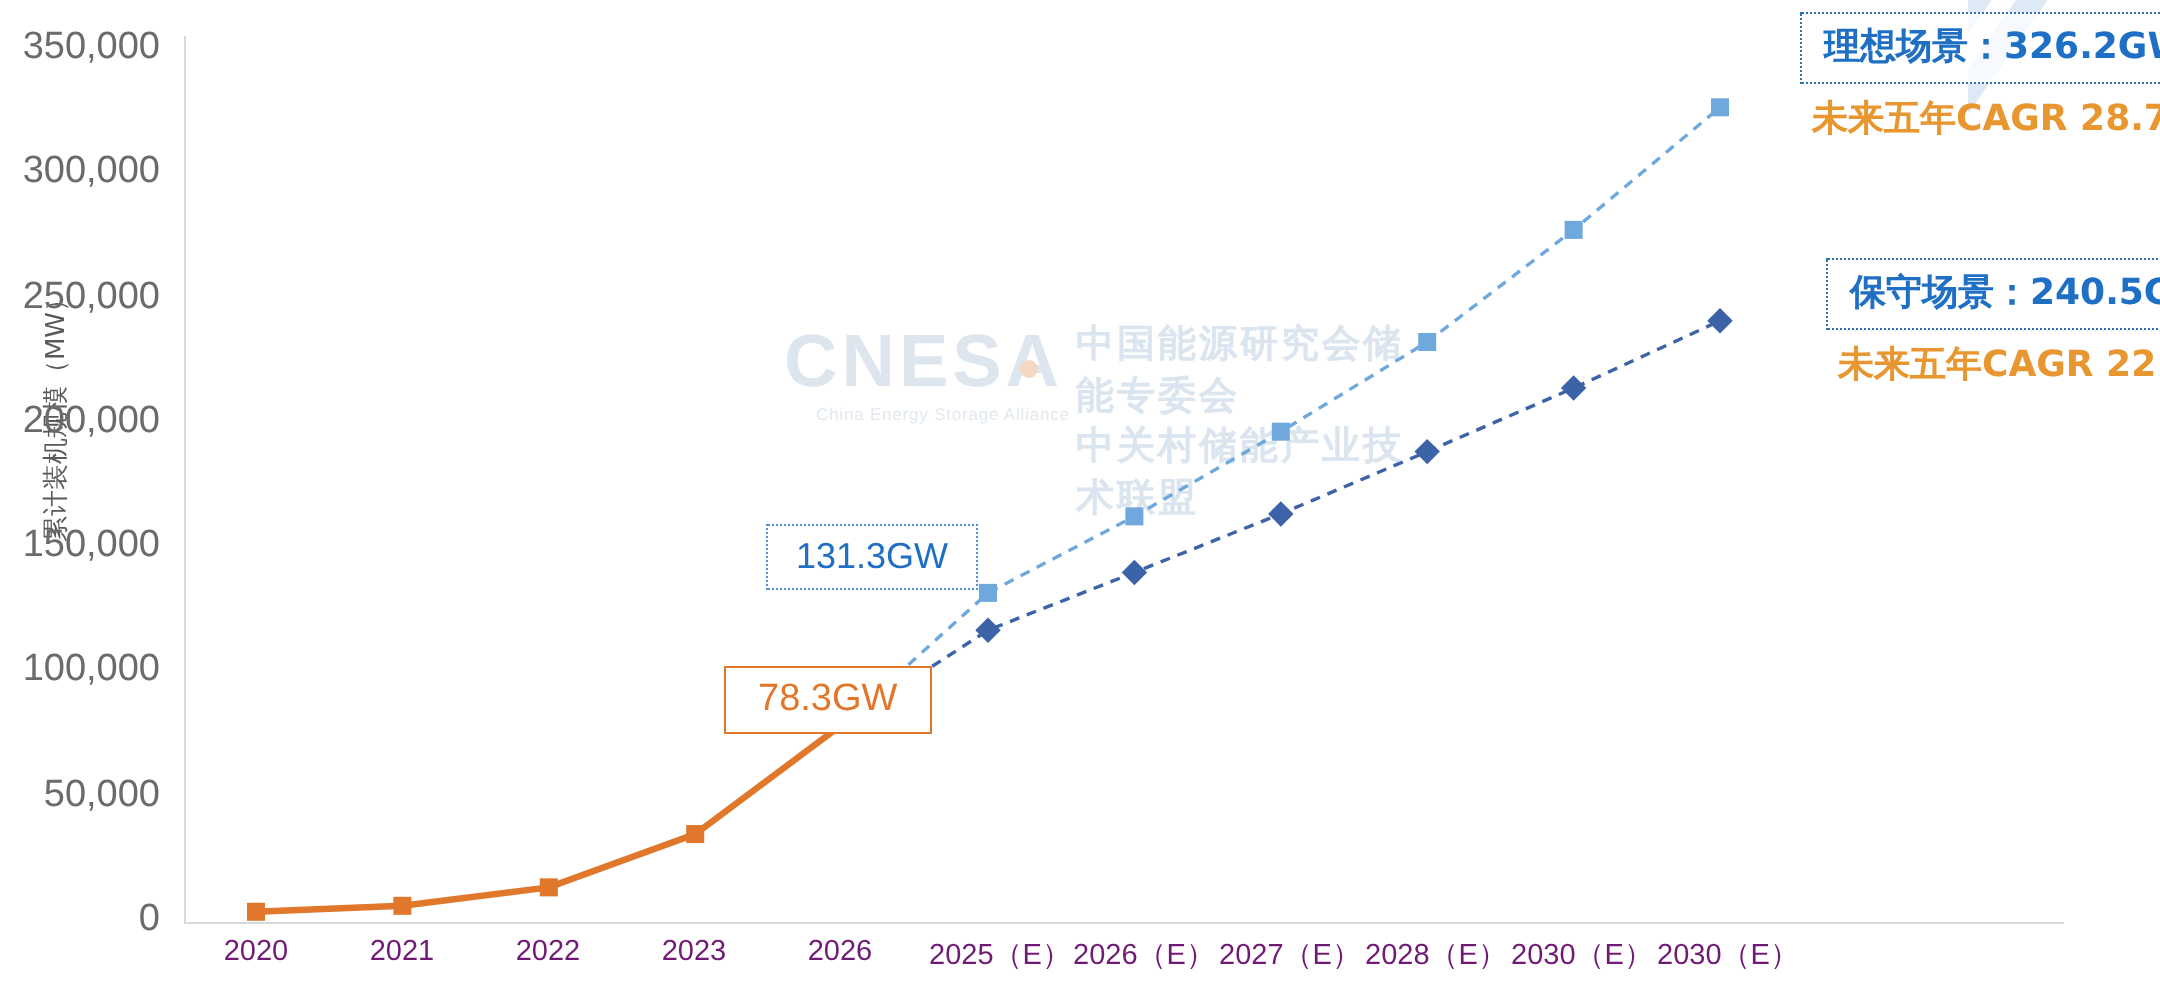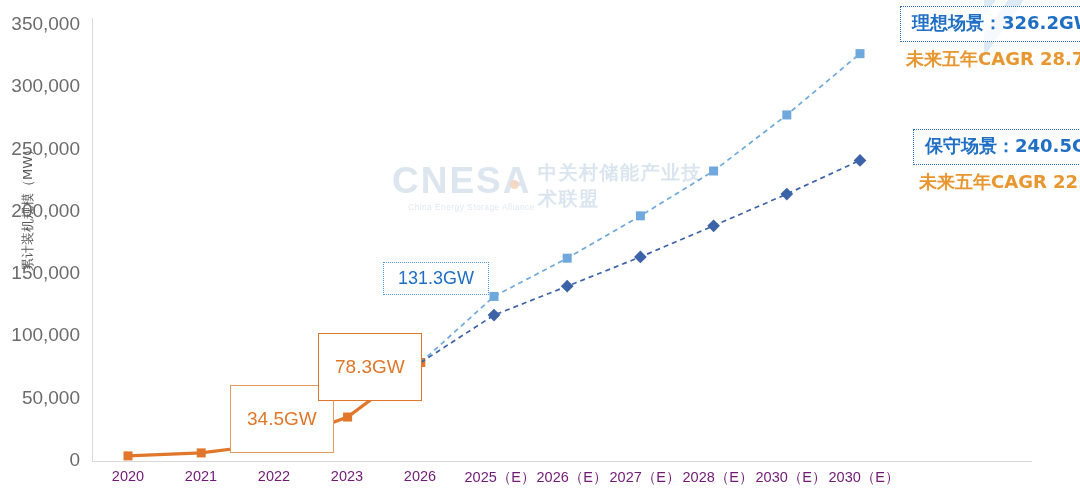--- a/index.html
+++ b/index.html
@@ -72,21 +72,21 @@
   
   svg.plot{position:absolute;left:0;top:0;width:1080px;height:500px;}
 
   
   .dlabel{
     position:absolute;font-weight:normal;white-space:nowrap;
     font-family:"Liberation Sans",sans-serif;background:#ffffff;
   }
   .dlabel.orange{
     color:#e0772a;border:1.6px solid #e59a5e;
-    font-size:19px;padding:22px 16px;
+    font-size:19px;padding:5px 16px;margin-left:44px;
   }
   .dlabel.orange.strong{border-color:#e0772a;}
   .dlabel.blue{
     color:#1f6fc4;border:1.7px dotted #4f93d4;
     font-size:18px;padding:5px 14px;
   }
 
   
   .callout{position:absolute;}
   .callout .box{
@@ -114,20 +114,21 @@
       <i></i>
   </div>
 
   <div class="watermark">
     <div class="wm-left">
       <div class="wm-main">CNESA</div>
       <div class="wm-sub">China Energy Storage Alliance</div>
     </div>
     <div class="wm-dot"></div>
     <div class="wm-right">
+      <div class="wm-cn1">中国能源研究会储能专委会</div>
       <div class="wm-cn2">中关村储能产业技术联盟</div>
     </div>
   </div>
 
   <div class="y-title">累计装机规模（MW）</div>
 
   <div class="y-ticks">
     <div class="y-tick" style="top:460px">0</div>
     <div class="y-tick" style="top:397.7px">50,000</div>
     <div class="y-tick" style="top:335.4px">100,000</div>
@@ -173,21 +174,20 @@
         <polyline points="420.8,362.4605714285714 494,315.1234285714286 567.2,286.22285714285715 640.4,256.9485714285714 713.6,225.8057142857143 786.8000000000001,194.04000000000002 860,160.40571428571428" fill="none" stroke="#3C62A8" stroke-width="1.7" stroke-dasharray="5,4"></polyline>
         <rect x="489.5" y="310.6234285714286" width="9" height="9" transform="rotate(45 494 315.1234285714286)" fill="#3C62A8"></rect>
         <rect x="562.7" y="281.72285714285715" width="9" height="9" transform="rotate(45 567.2 286.22285714285715)" fill="#3C62A8"></rect>
         <rect x="635.9" y="252.44857142857143" width="9" height="9" transform="rotate(45 640.4 256.9485714285714)" fill="#3C62A8"></rect>
         <rect x="709.1" y="221.3057142857143" width="9" height="9" transform="rotate(45 713.6 225.8057142857143)" fill="#3C62A8"></rect>
         <rect x="782.3000000000001" y="189.54000000000002" width="9" height="9" transform="rotate(45 786.8000000000001 194.04000000000002)" fill="#3C62A8"></rect>
         <rect x="855.5" y="155.90571428571428" width="9" height="9" transform="rotate(45 860 160.40571428571428)" fill="#3C62A8"></rect>
       </g>
   </svg>
 
-  <div class="dlabel orange" style="left:230px;top:385px;">34.5GW</div>
   <div class="dlabel orange strong" style="left:318px;top:333px;">78.3GW</div>
   <div class="dlabel blue" style="left:383px;top:262px;">131.3GW</div>
 
   <div class="callout" style="left:900px;top:6px;">
     <div class="box">
       <span>理想场景：326.2GW</span>
     </div>
     <div class="cagr">未来五年CAGR 28.7%</div>
   </div>
 

